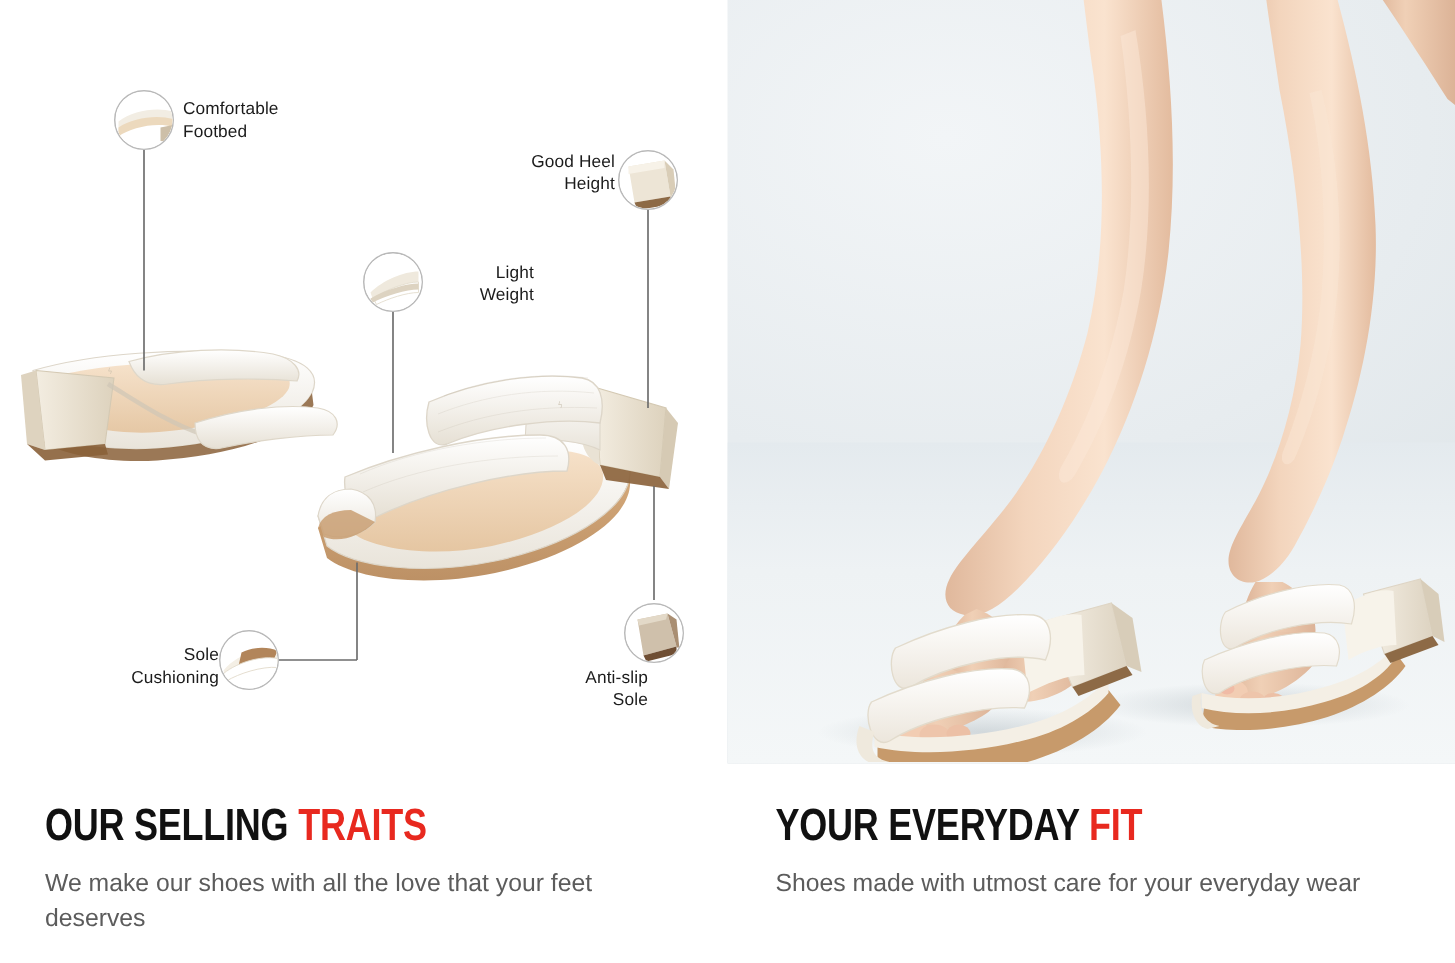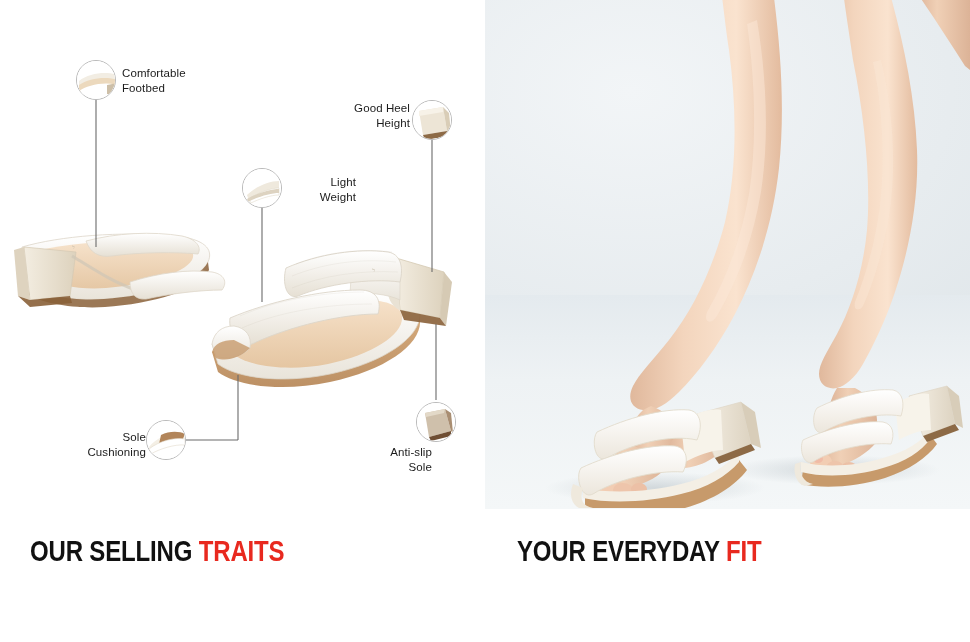--- a/index.html
+++ b/index.html
@@ -376,19 +376,21 @@
           <path d="M98 488 C94 500 98 506 108 508 L94 508 C86 504 84 494 88 484 Z" fill="#efe9dd"></path>
         </g>
       </svg>
     </div>
   </div>
 
   <div class="captions">
 
     <div class="cap cap-l">
       <h2><span>OUR SELLING </span><span class="accent">TRAITS</span></h2>
+      <p>We make our shoes with all the love that your feet deserves</p>
     </div>
 
     <div class="cap cap-r">
       <h2><span>YOUR EVERYDAY </span><span class="accent">FIT</span></h2>
+      <p>Shoes made with utmost care for your everyday wear</p>
     </div>
   </div>
 </div>
 
 </body></html>

